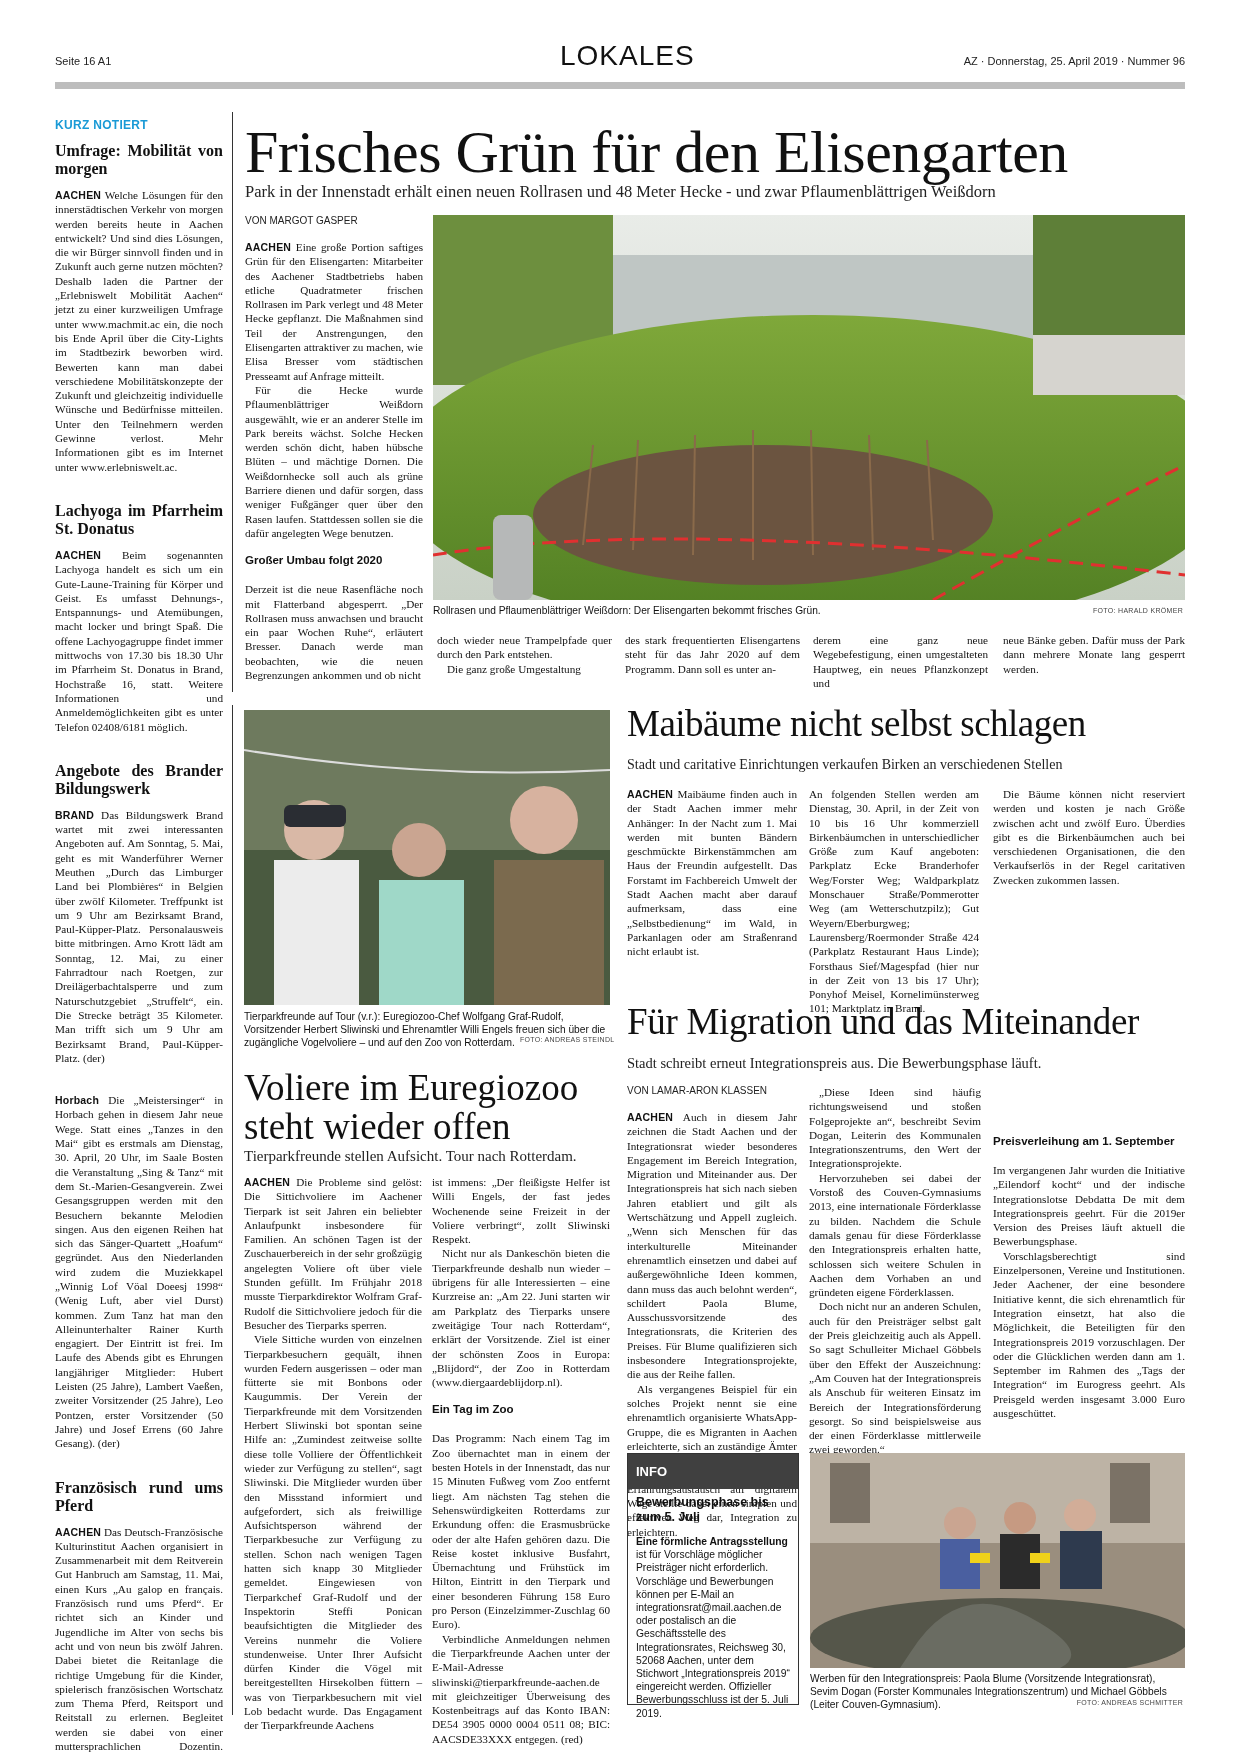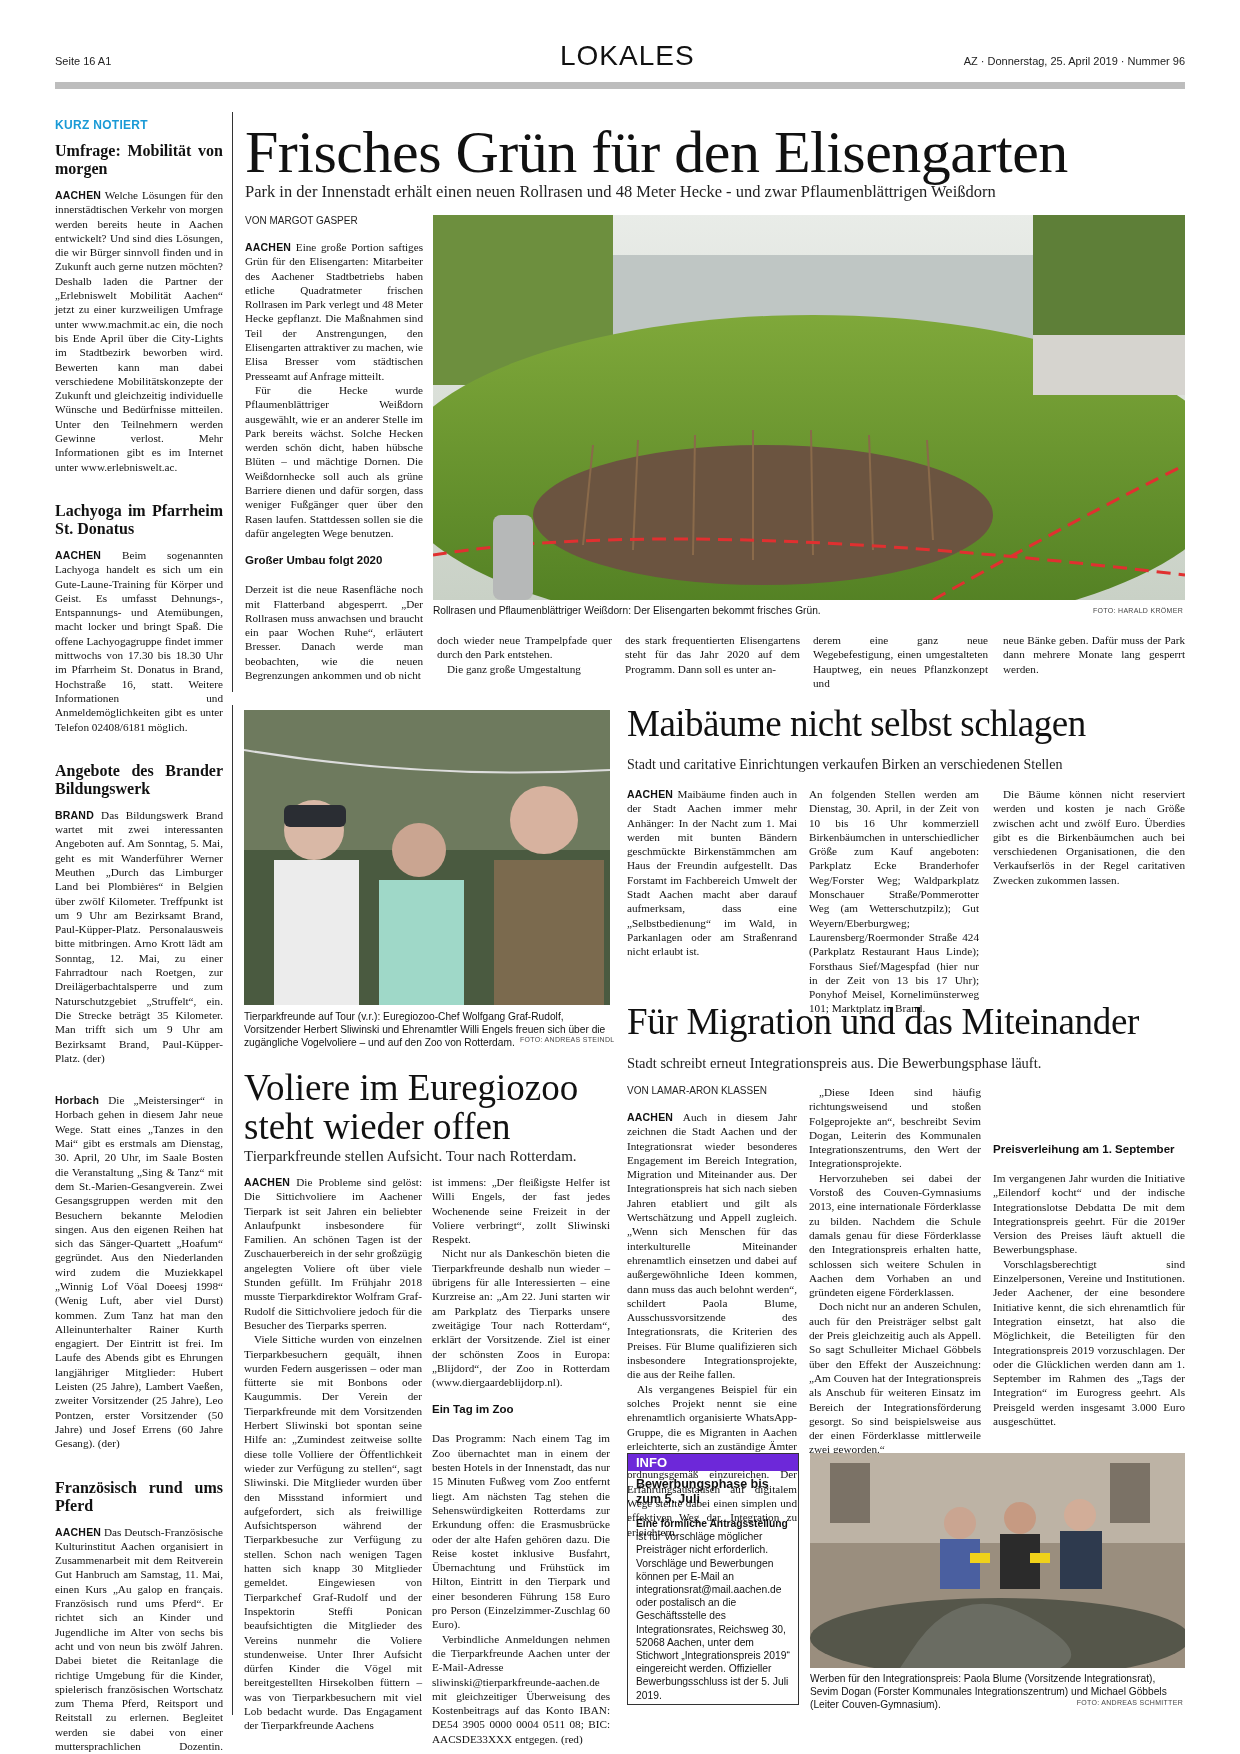--- a/index.html
+++ b/index.html
@@ -18,21 +18,21 @@
 .h3{font:bold 16px/18px "Liberation Serif",serif;margin:0 0 10px}
 .short{margin-bottom:28px}
 .byline{font:10px "Liberation Sans",sans-serif;color:#222;margin-bottom:14px}
 .subh{font:bold 11.5px "Liberation Sans",sans-serif;margin:14px 0 16px}
 .headline{font-family:"Liberation Serif",serif;color:#111;line-height:1}
 .deck{font-family:"Liberation Serif",serif;color:#222}
 .photo{overflow:hidden}
 .caption{font:10.2px/13px "Liberation Sans",sans-serif;color:#111}
 .credit{font:7px "Liberation Sans",sans-serif;color:#444;letter-spacing:.3px}
 .infobox{border:1px solid #333}
-.info-head{background:#6d28d9;color:#fff;font:bold 13px "Liberation Sans",sans-serif;padding:1px 8px}
+.info-head{background:#404040;color:#fff;font:bold 13px "Liberation Sans",sans-serif;padding:10px 8px}
 .info-body{padding:6px 8px;font:10.3px/13.2px "Liberation Sans",sans-serif}
 .info-title{font:bold 12.5px/15px "Liberation Sans",sans-serif;margin-bottom:10px}
 </style>
 </head>
 <body>
 
 <div class="abs hdr-left">Seite 16 A1</div>
 <div class="abs hdr-center">LOKALES</div>
 <div class="abs hdr-right">AZ · Donnerstag, 25. April 2019 · Nummer 96</div>
 <div class="abs hdr-bar"></div>
@@ -169,21 +169,21 @@
   <div class="byline">VON LAMAR-ARON KLASSEN</div>
   <p class="first"><span class="loc">AACHEN</span> <span>Auch in diesem Jahr zeichnen die Stadt Aachen und der Integrationsrat wieder besonderes Engagement im Bereich Integration, Migration und Miteinander aus. Der Integrationspreis hat sich nach sieben Jahren etabliert und gilt als Wertschätzung und Appell zugleich. „Wenn sich Menschen für das interkulturelle Miteinander ehrenamtlich einsetzen und dabei auf außergewöhnliche Ideen kommen, dann muss das auch belohnt werden“, schildert Paola Blume, Ausschussvorsitzende des Integrationsrats, die Kriterien des Preises. Für Blume qualifizieren sich insbesondere Integrationsprojekte, die aus der Reihe fallen.</span></p>
   <p>Als vergangenes Beispiel für ein solches Projekt nennt sie eine ehrenamtlich organisierte WhatsApp-Gruppe, die es Migranten in Aachen erleichterte, sich an zuständige Ämter zu wenden und Dokumente ordnungsgemäß einzureichen. Der Erfahrungsaustausch auf digitalem Wege stellte dabei einen simplen und effektiven Weg dar, Integration zu erleichtern.</p>
 </div>
 <div class="abs col" style="left:809px;top:1085px;width:172px">
   <p>„Diese Ideen sind häufig richtungsweisend und stoßen Folgeprojekte an“, beschreibt Sevim Dogan, Leiterin des Kommunalen Integrationszentrums, den Wert der Integrationsprojekte.</p>
   <p>Hervorzuheben sei dabei der Vorstoß des Couven-Gymnasiums 2013, eine internationale Förderklasse zu bilden. Nachdem die Schule damals genau für diese Förderklasse den Integrationspreis erhalten hatte, schlossen sich weitere Schulen in Aachen dem Vorhaben an und gründeten eigene Förderklassen.</p>
   <p>Doch nicht nur an anderen Schulen, auch für den Preisträger selbst galt der Preis gleichzeitig auch als Appell. So sagt Schulleiter Michael Göbbels über den Effekt der Auszeichnung: „Am Couven hat der Integrationspreis als Anschub für weiteren Einsatz im Bereich der Integrationsförderung gesorgt. So sind beispielsweise aus der einen Förderklasse mittlerweile zwei geworden.“</p>
 </div>
 <div class="abs col" style="left:993px;top:1127px;width:192px">
-  <div class="subh" style="margin-top:16px">Preisverleihung am 1. September</div>
+  <div class="subh" style="margin-top:8px">Preisverleihung am 1. September</div>
   <p class="first">Im vergangenen Jahr wurden die Initiative „Eilendorf kocht“ und der indische Integrationslotse Debdatta De mit dem Integrationspreis geehrt. Für die 2019er Version des Preises läuft aktuell die Bewerbungsphase.</p>
   <p>Vorschlagsberechtigt sind Einzelpersonen, Vereine und Institutionen. Jeder Aachener, der eine besondere Initiative kennt, die sich ehrenamtlich für Integration einsetzt, hat also die Möglichkeit, die Beteiligten für den Integrationspreis 2019 vorzuschlagen. Der oder die Glücklichen werden dann am 1. September im Rahmen des „Tags der Integration“ im Eurogress geehrt. Als Preisgeld werden insgesamt 3.000 Euro ausgeschüttet.</p>
 </div>
 
 <div class="abs infobox" style="left:627px;top:1453px;width:172px;height:252px">
   <div class="info-head">INFO</div>
   <div class="info-body">
     <div class="info-title">Bewerbungsphase bis zum 5. Juli</div>
     <div><b>Eine förmliche Antragsstellung</b> <span>ist für Vorschläge möglicher Preisträger nicht erforderlich. Vorschläge und Bewerbungen können per E-Mail an integrationsrat@mail.aachen.de oder postalisch an die Geschäftsstelle des Integrationsrates, Reichsweg 30, 52068 Aachen, unter dem Stichwort „Integrationspreis 2019“ eingereicht werden. Offizieller Bewerbungsschluss ist der 5. Juli 2019.</span></div>
   </div>

